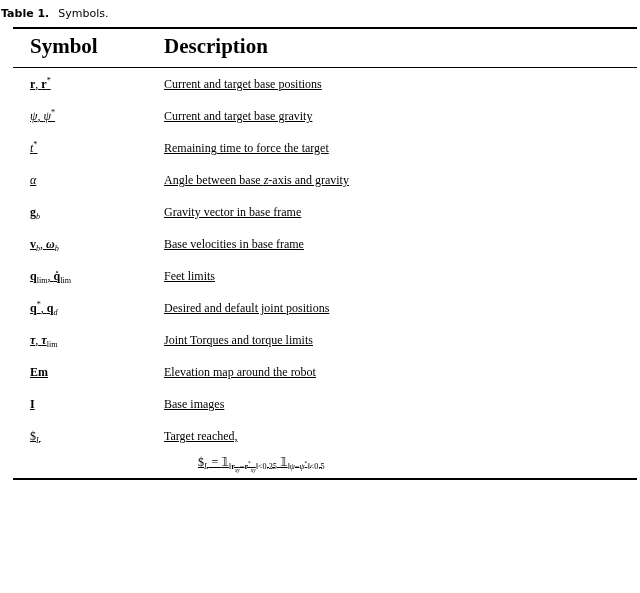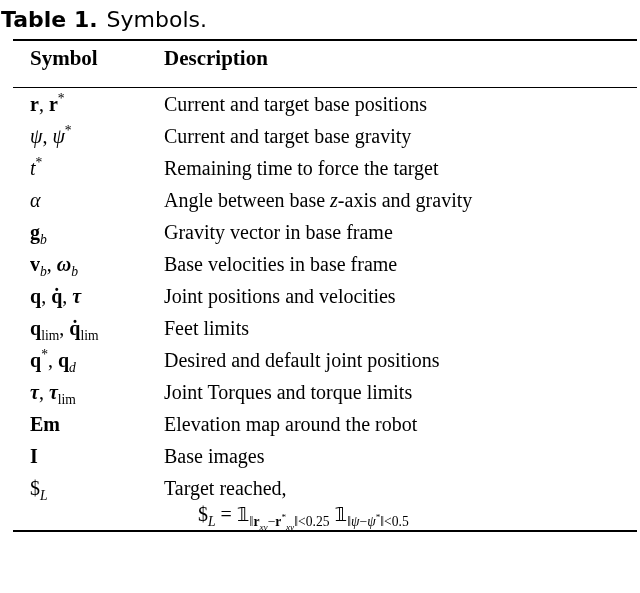--- a/index.html
+++ b/index.html
@@ -6,47 +6,48 @@
   html, body { background: #ffffff; }
   body {
     width: 640px;
     height: 593px;
     overflow: hidden;
     color: #000;
     font-family: "Liberation Serif", "DejaVu Serif", serif;
   }
   .caption {
     font-family: "DejaVu Sans", "Liberation Sans", sans-serif;
-    font-size: 22px;
+    font-size: 11px;
     padding: 7px 0 7px 1px;
     white-space: nowrap;
   }
   .caption-label { font-weight: bold; margin-right: 9px; }
   table.symbols {
     border-collapse: collapse;
     table-layout: fixed;
     margin-left: 13px;
     width: calc(100% - 16px);
     border-top: 2.5px solid #000;
     border-bottom: 2.5px solid #000;
   }
   thead th {
     border-bottom: 1.6px solid #000;
     text-align: left;
     font-size: 21px;
     line-height: 26px;
     font-weight: bold;
-    padding: 4px 0 16px 0;
+    padding: 4px 0 8px 0;
   }
   th.sym-h, td.sym { width: 151px; padding-left: 17px; }
   td {
-    font-size: 20px;
+    font-size: 12px;
     line-height: 26px;
     padding: 3px 0 3px 0;
     vertical-align: top;
+    text-decoration: underline;
   }
   sub, sup { font-size: 68%; line-height: 0; }
   sup { vertical-align: super; }
   sub { vertical-align: sub; }
   .dbl { font-family: "DejaVu Sans", sans-serif; }
   .math-line { padding-left: 34px; }
 </style>
 </head>
 <body>
 
@@ -80,24 +81,20 @@
       </tr>
       <tr>
         <td class="sym"><b>g</b><sub><i>b</i></sub></td>
         <td class="desc">Gravity vector in base frame</td>
       </tr>
       <tr>
         <td class="sym"><b>v</b><sub><i>b</i></sub>, <b><i>ω</i></b><sub><i>b</i></sub></td>
         <td class="desc">Base velocities in base frame</td>
       </tr>
       <tr>
-        <td class="sym"><b>q</b>, <b>q̇</b>, <b><i>τ</i></b></td>
-        <td class="desc">Joint positions and velocities</td>
-      </tr>
-      <tr>
         <td class="sym"><b>q</b><sub>lim</sub>, <b>q̇</b><sub>lim</sub></td>
         <td class="desc">Feet limits</td>
       </tr>
       <tr>
         <td class="sym"><b>q</b><sup>*</sup>, <b>q</b><sub><i>d</i></sub></td>
         <td class="desc">Desired and default joint positions</td>
       </tr>
       <tr>
         <td class="sym"><b><i>τ</i></b>, <b><i>τ</i></b><sub>lim</sub></td>
         <td class="desc">Joint Torques and torque limits</td>

